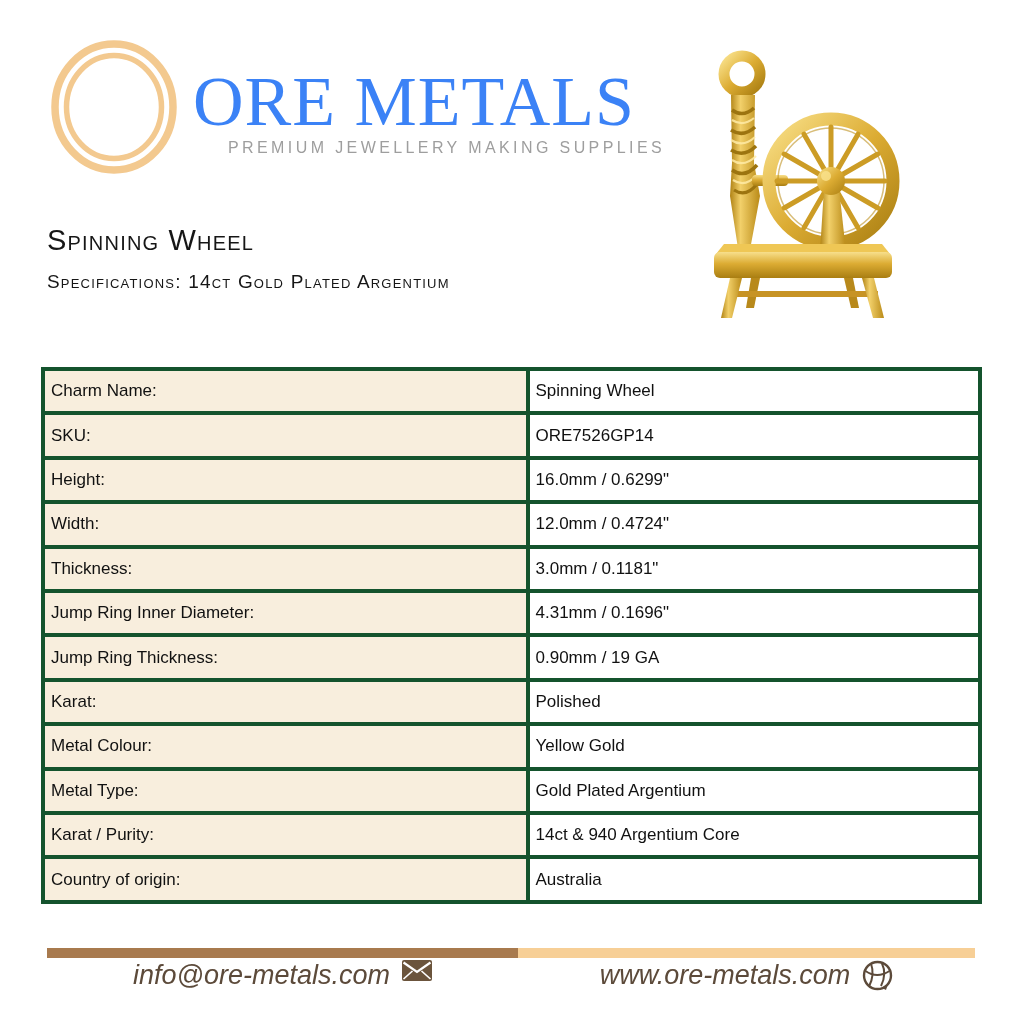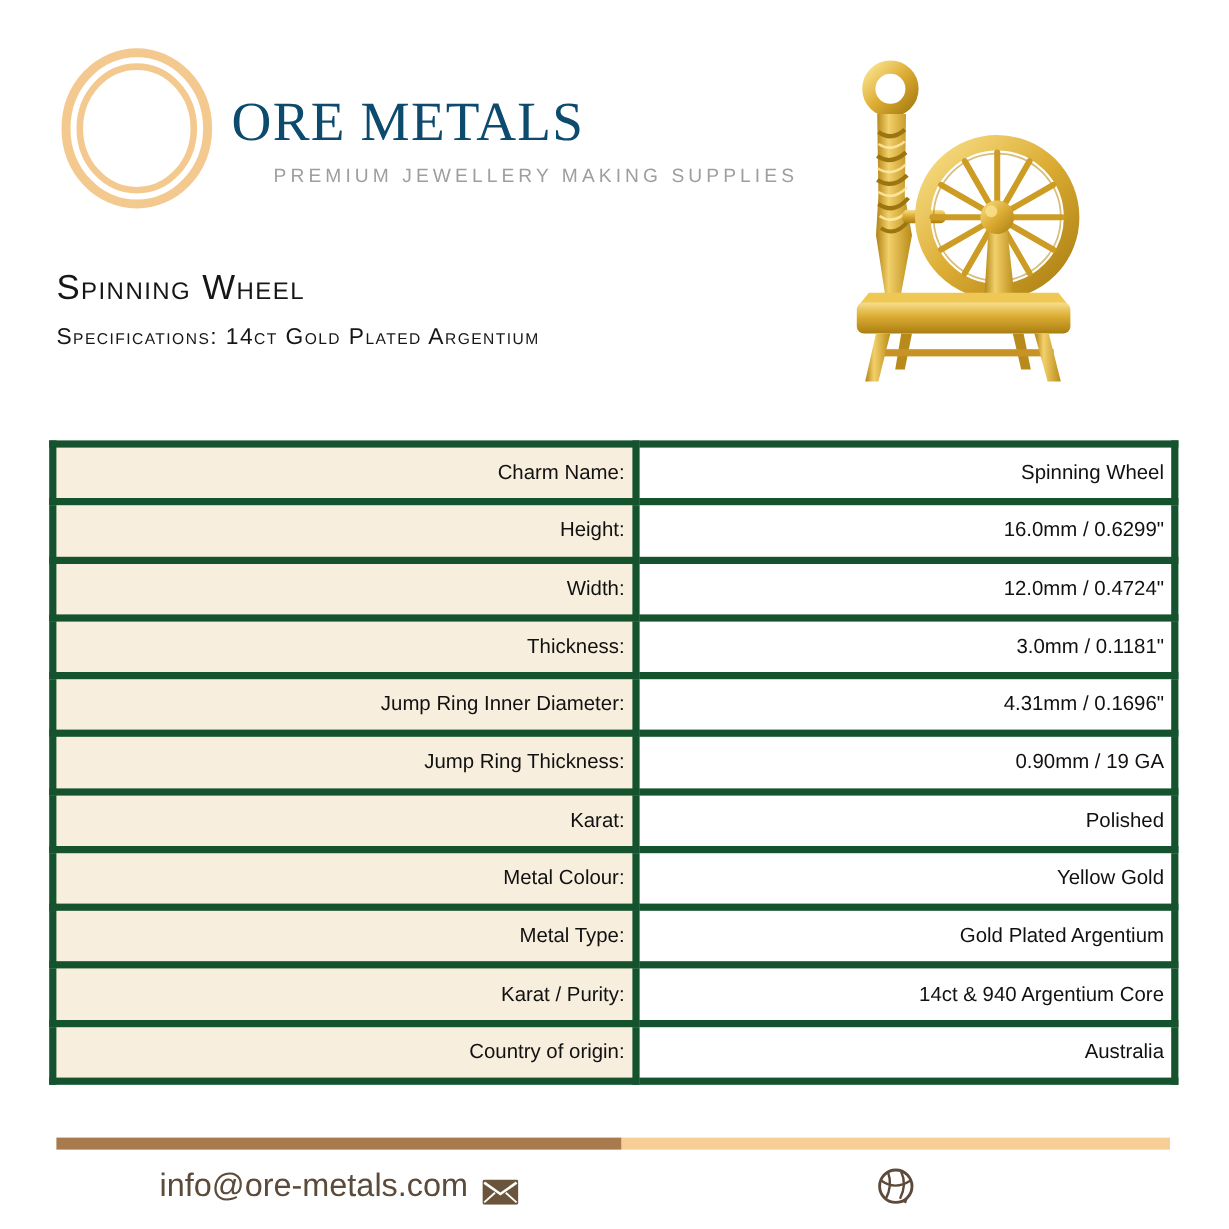--- a/index.html
+++ b/index.html
@@ -4,22 +4,22 @@
 <style>
   html,body{margin:0;padding:0;}
   body{
     width:1024px;height:1024px;position:relative;background:#ffffff;
     font-family:"Liberation Sans", sans-serif;overflow:hidden;
   }
   
   .logo-rings{position:absolute;left:50px;top:38px;width:130px;height:138px;}
   .brand-name{
     position:absolute;left:193px;top:68px;
-    font-family:"Liberation Serif", serif;font-size:46px;line-height:68px;
-    color:#0c4a6e;letter-spacing:1px;white-space:nowrap;
+    font-family:"Liberation Serif", serif;font-size:70px;line-height:68px;
+    color:#3b82f6;letter-spacing:1px;white-space:nowrap;
   }
   .brand-tagline{
     position:absolute;left:228px;top:139px;
     font-size:16px;color:#9E9E9E;letter-spacing:3.4px;white-space:nowrap;text-align:center;
   }
   
   .charm{position:absolute;left:696px;top:48px;width:215px;height:272px;}
   
   .product-title{
     position:absolute;left:47px;top:224px;
@@ -29,31 +29,31 @@
     position:absolute;left:47px;top:271px;
     font-size:19px;font-variant:small-caps;letter-spacing:1.2px;color:#161616;
     white-space:nowrap;
   }
   
   .spec-table{
     position:absolute;left:41px;top:367px;width:941px;height:537px;
     border-collapse:collapse;table-layout:fixed;
   }
   .spec-table td{
-    border:6px solid #14532d;text-align:right;vertical-align:middle;
+    border:4px solid #14532d;text-align:left;vertical-align:middle;
     font-size:17px;color:#111111;height:36px;padding:0 6px;
   }
   .spec-table td.label-cell{background:#F8EEDD;width:50%;}
   .spec-table td.value-cell{background:#FFFFFF;}
   
   .divider-left{position:absolute;left:47px;top:948px;width:471px;height:10px;background:#A87A4E;}
   .divider-right{position:absolute;left:518px;top:948px;width:457px;height:10px;background:#F7CF96;}
   .footer-block{
-    position:absolute;top:960px;height:44px;display:flex;align-items:flex-end;
-    justify-content:center;gap:12px;color:#5C4A3A;font-size:27px;white-space:nowrap;
+    position:absolute;top:960px;height:44px;display:flex;align-items:flex-start;
+    justify-content:center;gap:12px;color:#5C4A3A;font-size:27px;white-space:nowrap;font-style:italic;
   }
   .footer-email{left:47px;width:471px;}
   .footer-web{left:518px;width:457px;}
   .footer-icon{flex:0 0 auto;display:block;}
 </style>
 </head>
 <body>
 
 <svg class="logo-rings" viewBox="0 0 130 138">
   <ellipse cx="64" cy="69" rx="59" ry="63" fill="none" stroke="#F3C98F" stroke-width="7.5"></ellipse>
@@ -132,20 +132,24 @@
 <div class="product-title">Spinning Wheel</div>
 <div class="product-subtitle">Specifications: 14ct Gold Plated Argentium</div>
 
 <table class="spec-table">
   <tbody>
       <tr>
         <td class="label-cell">Charm Name:</td>
         <td class="value-cell">Spinning Wheel</td>
       </tr>
       <tr>
+        <td class="label-cell">SKU:</td>
+        <td class="value-cell">ORE7526GP14</td>
+      </tr>
+      <tr>
         <td class="label-cell">Height:</td>
         <td class="value-cell">16.0mm / 0.6299"</td>
       </tr>
       <tr>
         <td class="label-cell">Width:</td>
         <td class="value-cell">12.0mm / 0.4724"</td>
       </tr>
       <tr>
         <td class="label-cell">Thickness:</td>
         <td class="value-cell">3.0mm / 0.1181"</td>
@@ -188,20 +192,21 @@
   <span>info@ore-metals.com</span>
   <svg class="footer-icon" width="30" height="21" viewBox="0 0 30 21">
     <rect x="0" y="0" width="30" height="21" rx="2" fill="#6B543C"></rect>
     <path d="M1.5,2.5 L15,12 L28.5,2.5" stroke="#FFFFFF" stroke-width="2.2" fill="none"></path>
     <path d="M1.5,19 L10.5,11" stroke="#FFFFFF" stroke-width="1.6" fill="none"></path>
     <path d="M28.5,19 L19.5,11" stroke="#FFFFFF" stroke-width="1.6" fill="none"></path>
   </svg>
 </div>
 
 <div class="footer-block footer-web">
+  <span>www.ore-metals.com</span>
   <svg class="footer-icon" width="31" height="31" viewBox="0 0 31 31">
     <circle cx="15.5" cy="15.5" r="13.5" fill="none" stroke="#5C4A3A" stroke-width="2.4"></circle>
     <path d="M3.5,11 Q15,19 27.5,11" fill="none" stroke="#5C4A3A" stroke-width="2"></path>
     <path d="M9,3.5 Q13,15 7,26.5" fill="none" stroke="#5C4A3A" stroke-width="2"></path>
     <path d="M20,3.5 Q25,14 19,26" fill="none" stroke="#5C4A3A" stroke-width="2"></path>
     <path d="M20,28 L26,24 L24,30 Z" fill="#5C4A3A"></path>
   </svg>
 </div>
 
 </body></html>

